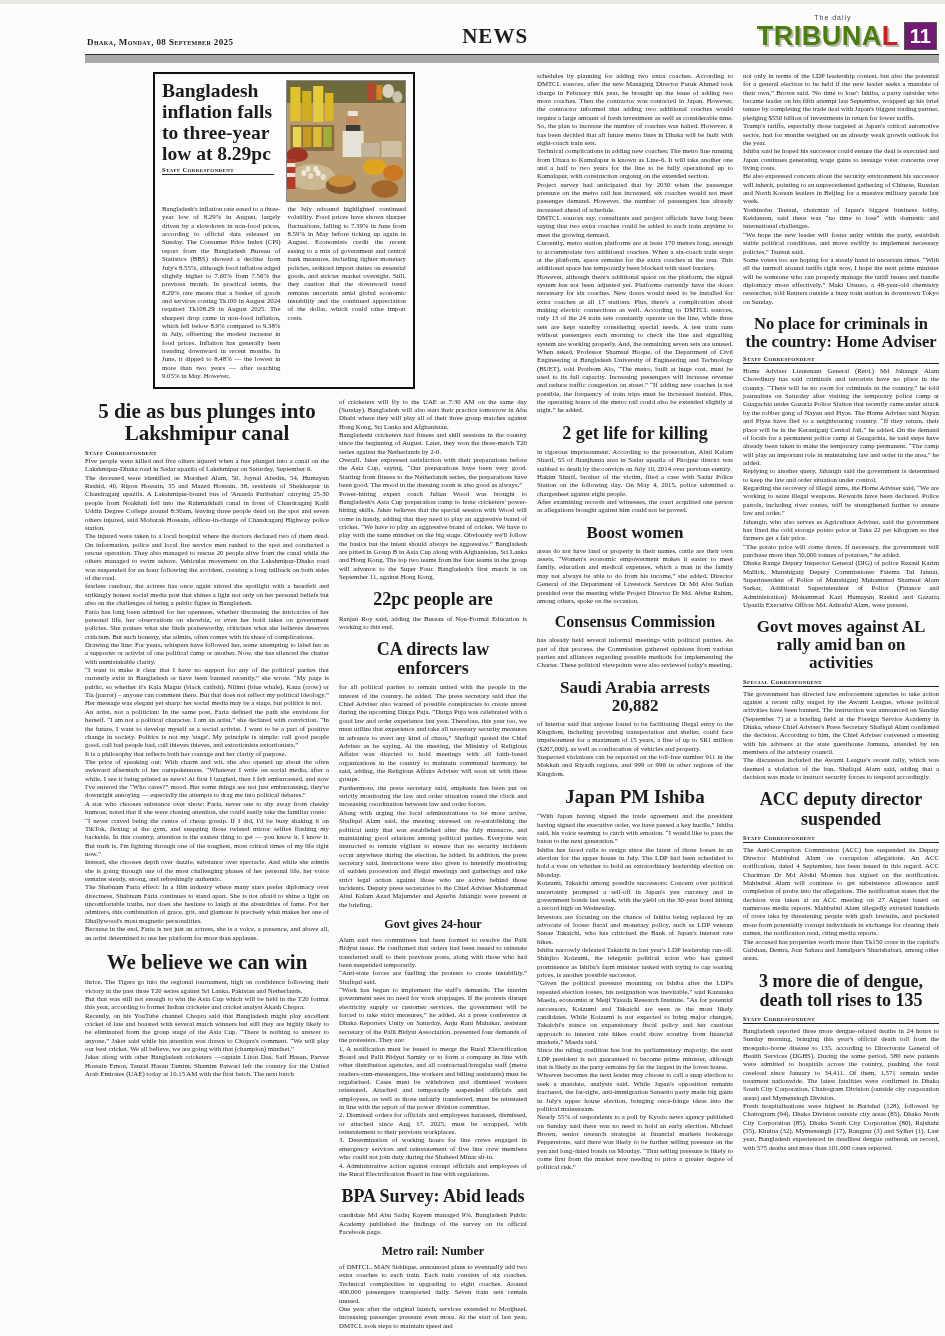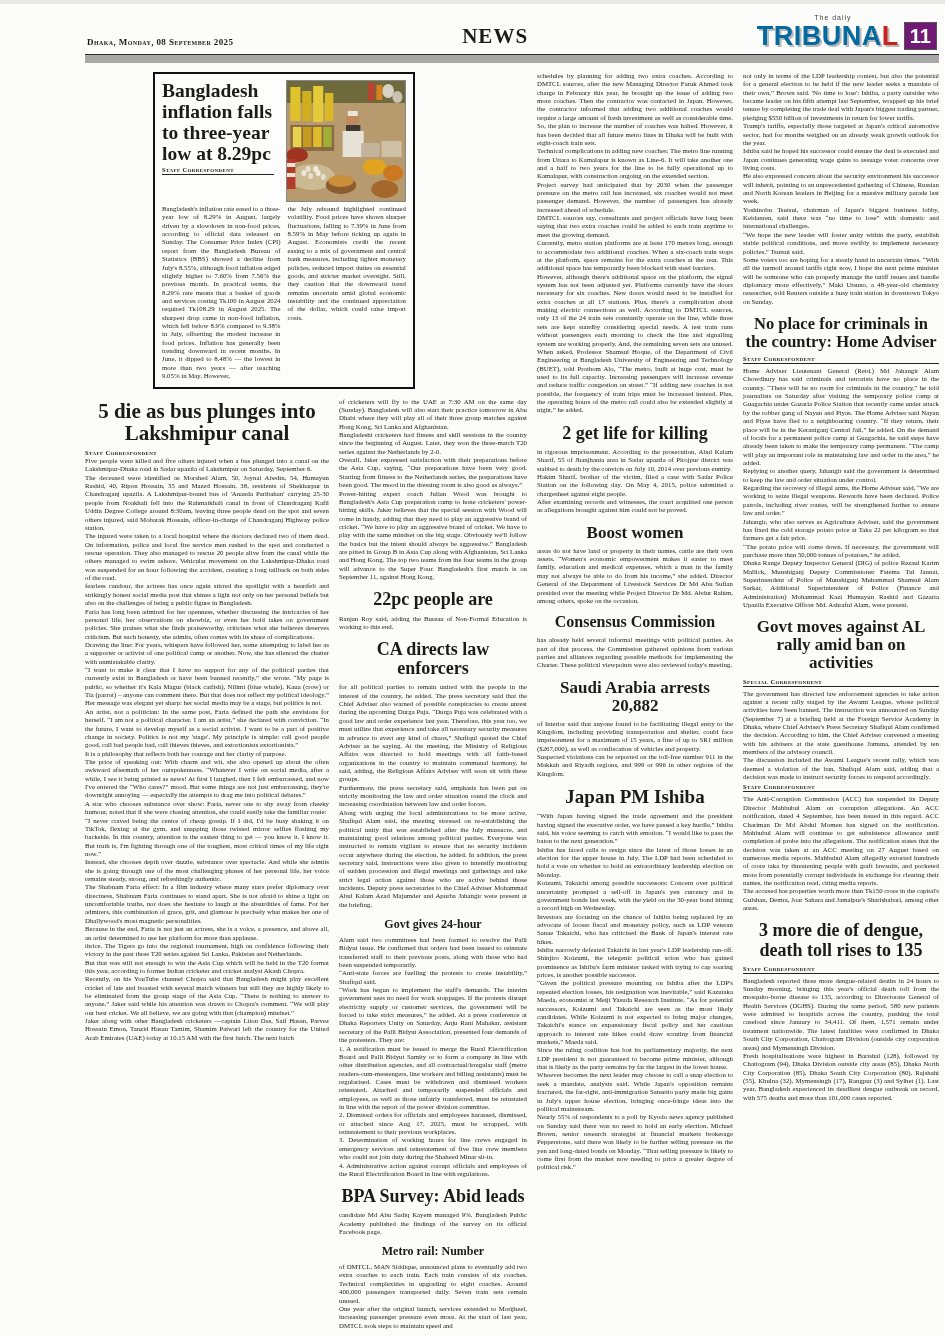--- a/index.html
+++ b/index.html
@@ -8,21 +8,21 @@
     font-family:"Liberation Serif", serif;color:#1b1b1b;
     box-sizing:border-box;padding:8px 6px 10px 85px;overflow:hidden;position:relative;
   }
   
   .mast{display:flex;align-items:flex-end;justify-content:space-between;padding:2px 2px 3px 2px;}
   .mast-date{font-size:9px;font-weight:bold;font-variant:small-caps;letter-spacing:.4px;padding-bottom:3px;}
   .mast-section{font-size:21px;font-weight:bold;letter-spacing:1px;padding-bottom:1px;}
   .logo{text-align:right;line-height:1;}
   .logo-small{font-family:"Liberation Sans",sans-serif;font-size:7px;letter-spacing:1px;color:#444;margin-bottom:1px;text-align:center;transform:translateX(-14px);}
   .logo-row{display:flex;align-items:center;justify-content:flex-end;}
-  .brand{font-family:"Liberation Sans",sans-serif;font-weight:bold;font-size:27px;letter-spacing:.5px;color:#0369a1;text-shadow:2px 2px 0 #b9b9b9;}
+  .brand{font-family:"Liberation Sans",sans-serif;font-weight:bold;font-size:27px;letter-spacing:.5px;color:#4d7c0f;text-shadow:2px 2px 0 #b9b9b9;}
   .brand.red{color:#cc2020;}
   .pagebox{display:inline-block;background:#701a75;color:#fff;font-family:"Liberation Sans",sans-serif;
     font-weight:bold;font-size:20px;padding:3px 5px;margin-left:5px;border:1px solid #555;}
   .mast-bar{height:8px;background:#a9a9a9;border-top:1.5px solid #2a2a2a;margin-top:1px;}
   
   .content{display:flex;gap:10px;margin-top:9px;}
   .region-left{width:442px;flex:none;}
   .colC,.colD{width:196px;flex:none;}
   .two-cols{display:flex;gap:10px;}
   .colA{width:244px;flex:none;}
@@ -148,20 +148,21 @@
 An artist, not a politician: In the same post, Faria defined the path she envisions for herself. “I am not a political character. I am an artist,” she declared with conviction. “In the future, I want to develop myself as a social activist. I want to be a part of positive change in society. Politics is not my 'stage'. My principle is simple: call good people good, call bad people bad, call thieves thieves, and extortionists extortionists.”
 It is a philosophy that reflects both her courage and her clarity of purpose.
 The price of speaking out: With charm and wit, she also opened up about the often awkward aftermath of her outspokenness. “Whatever I write on social media, after a while, I see it being printed as news! At first I laughed, then I felt embarrassed, and now I've entered the “Who cares?” mood. But some things are not just embarrassing, they're downright annoying — especially the attempts to drag me into political debates.”
 A star who chooses substance over show: Faria, never one to shy away from cheeky humour, noted that if she were chasing attention, she could easily take the familiar route:
 “I never craved being the centre of cheap gossip. If I did, I'd be busy shaking it on TikTok, flexing at the gym, and snapping those twisted mirror selfies flashing my backside. In this country, attention is the easiest thing to get — you know it. I know it. But truth is, I'm fighting through one of the toughest, most critical times of my life right now.”
 Instead, she chooses depth over dazzle, substance over spectacle. And while she admits she is going through one of the most challenging phases of her personal life, her voice remains steady, strong, and refreshingly authentic.
 The Shabnam Faria effect: In a film industry where many stars prefer diplomacy over directness, Shabnam Faria continues to stand apart. She is not afraid to shine a light on uncomfortable truths, nor does she hesitate to laugh at the absurdities of fame. For her admirers, this combination of grace, grit, and glamour is precisely what makes her one of Dhallywood's most magnetic personalities.
 Because in the end, Faria is not just an actress, she is a voice, a presence, and above all, an artist determined to use her platform for more than applause.</div>
           </div>
           <div>
+            <h2 class="hd s21">We believe we can win</h2>
             <div class="body">thrice. The Tigers go into the regional tournament, high on confidence following their victory in the past three T20 series against Sri Lanka, Pakistan and Netherlands.
 But that was still not enough to win the Asia Cup which will be held in the T20 format this year, according to former Indian cricketer and cricket analyst Akash Chopra.
 Recently, on his YouTube channel Chopra said that Bangladesh might play excellent cricket of late and boasted with several match winners but still they are highly likely to be eliminated from the group stage of the Asia Cup. “There is nothing to answer to anyone,” Jaker said while his attention was drawn to Chopra's comment. “We will play our best cricket. We all believe, we are going with that (champion) mindset.”
 Jaker along with other Bangladesh cricketers —captain Liton Das, Saif Hasan, Parvez Hossain Emon, Tanzid Hasan Tamim, Shamim Patwari left the country for the United Arab Emirates (UAE) today at 10.15 AM with the first batch. The next batch</div>
           </div>
         </div>
 
         <div class="colB">
           <div>
             <div class="body mt0">of cricketers will fly to the UAE at 7:30 AM on the same day (Sunday). Bangladesh will also start their practice tomorrow in Abu Dhabi where they will play all of their three group matches against Hong Kong, Sri Lanka and Afghanistan.
@@ -266,20 +267,21 @@
 Dhaka Range Deputy Inspector General (DIG) of police Rezaul Karim Mallick, Munshiganj Deputy Commissioner Fatema Tul Jannat, Superintendent of Police of Munshiganj Muhammad Shamsul Alam Sarkar, Additional Superintendent of Police (Finance and Administration) Mohammad Kazi Humayun Rashid and Gazaria Upazila Executive Officer Md. Ashraful Alam, were present.</div>
       </div>
       <div>
         <h2 class="hd s17">Govt moves against AL rally amid ban on activities</h2>
         <div class="byline">Special Correspondent</div>
         <div class="brule"></div>
         <div class="body">The government has directed law enforcement agencies to take action against a recent rally staged by the Awami League, whose political activities have been banned. The instruction was announced on Sunday (September 7) at a briefing held at the Foreign Service Academy in Dhaka, where Chief Adviser's Press Secretary Shafiqul Alam confirmed the decision. According to him, the Chief Adviser convened a meeting with his advisers at the state guesthouse Jamuna, attended by ten members of the advisory council.
 The discussion included the Awami League's recent rally, which was deemed a violation of the ban, Shafiqul Alam said, adding that a decision was made to instruct security forces to respond accordingly.</div>
       </div>
       <div>
+        <h2 class="hd s18">ACC deputy director suspended</h2>
         <div class="byline">Staff Correspondent</div>
         <div class="brule"></div>
         <div class="body">The Anti-Corruption Commission (ACC) has suspended its Deputy Director Mahbubul Alam on corruption allegations. An ACC notification, dated 4 September, has been issued in this regard. ACC Chariman Dr Md Abdul Momen has signed on the notification. Mahbubul Alam will continue to get subsistence allowance until completion of probe into the allegations. The notification states that the decision was taken at an ACC meeting on 27 August based on numerous media reports. Mahbubul Alam allegedly extorted hundreds of crore taka by threatening people with graft lawsuits, and pocketed more from potentially corrupt individuals in exchange for clearing their names, the notification read, citing media reports.
 The accused has properties worth more than Tk150 crore in the capital's Gulshan, Demra, Joar Sahara and Jamalpur's Sharishabari, among other areas.</div>
       </div>
       <div>
         <h2 class="hd s18">3 more die of dengue, death toll rises to 135</h2>
         <div class="byline">Staff Correspondent</div>
         <div class="brule"></div>
         <div class="body">Bangladesh reported three more dengue-related deaths in 24 hours to Sunday morning, bringing this year's official death toll from the mosquito-borne disease to 135, according to Directorate General of Health Services (DGHS). During the same period, 580 new patients were admitted to hospitals across the country, pushing the total caseload since January to 34,411. Of them, 1,571 remain under treatment nationwide. The latest fatalities were confirmed in Dhaka South City Corporation, Chattogram Division (outside city corporation areas) and Mymensingh Division.

